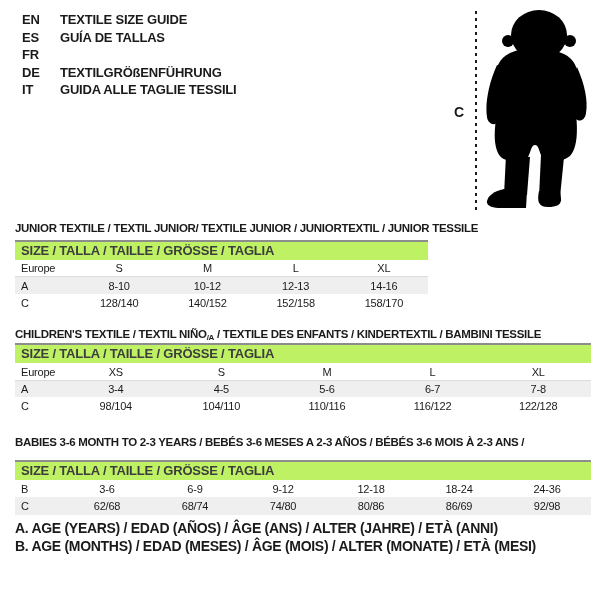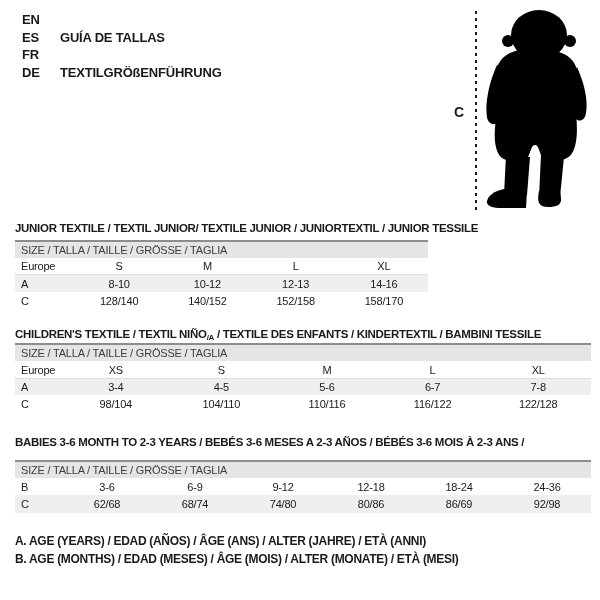--- a/index.html
+++ b/index.html
@@ -26,54 +26,59 @@
   .sec-title{position:absolute;left:15px;font-size:11.5px;font-weight:700;letter-spacing:-0.3px;white-space:nowrap}
   .sec-title .sub{font-size:8px;vertical-align:-2px}
   .title-2line div{line-height:17px}
 
   
   table.size{position:absolute;left:15px;border-collapse:collapse;table-layout:fixed;
              font-size:11px;letter-spacing:-0.2px;color:#1a1a1a}
   .t0{top:240px;width:413px}
   .t1{top:343px;width:576px}
   .t2{top:460px;width:576px}
-  th.bar{background:#e5e5e5;border-top:2px solid #8d8d8d;font-weight:400;text-align:left;
-         padding:1px 0 2px 6px;color:#3d3d3d;font-size:11px;height:13px;letter-spacing:-0.2px}
+  th.bar{background:#bef264;border-top:2px solid #8d8d8d;font-weight:700;text-align:left;
+         padding:1px 0 2px 6px;color:#3d3d3d;font-size:13px;height:13px;letter-spacing:-0.2px}
   td{text-align:center;padding:0;height:16px}
   td.lbl{text-align:left;padding-left:6px}
   tr.shade td{background:#efefef}
   tr.cols td{border-bottom:1px solid #dcdcdc}
   tr.h17 td{height:17px}
   tr.h18 td{height:18px}
   col.label-60{width:60px}
   col.label-48{width:48px}
 
   
-  .fnotes{left:15px;top:532px;font-size:12px;font-weight:700;letter-spacing:-0.3px}
+  .fnotes{left:15px;top:519px;font-size:14px;font-weight:700;letter-spacing:-0.3px}
   .fnotes div{line-height:18px;white-space:nowrap}
 </style>
 </head>
 <body>
 
 <main>
 
   <section class="abs lang">
     <div class="lang-row">
       <span class="lang-code">EN</span>
+      <span>TEXTILE SIZE GUIDE</span>
     </div>
     <div class="lang-row">
       <span class="lang-code">ES</span>
       <span>GUÍA DE TALLAS</span>
     </div>
     <div class="lang-row">
       <span class="lang-code">FR</span>
     </div>
     <div class="lang-row">
       <span class="lang-code">DE</span>
       <span>TEXTILGRÖßENFÜHRUNG</span>
+    </div>
+    <div class="lang-row">
+      <span class="lang-code">IT</span>
+      <span>GUIDA ALLE TAGLIE TESSILI</span>
     </div>
   </section>
 
   <div class="abs figure">
     <div class="dash"></div>
     <span class="c-label">C</span>
     <svg class="baby" width="114" height="206" viewBox="0 0 114 206">
       <g fill="#000000">
         <circle cx="22" cy="36" r="6"></circle>
         <circle cx="84" cy="36" r="6"></circle>

